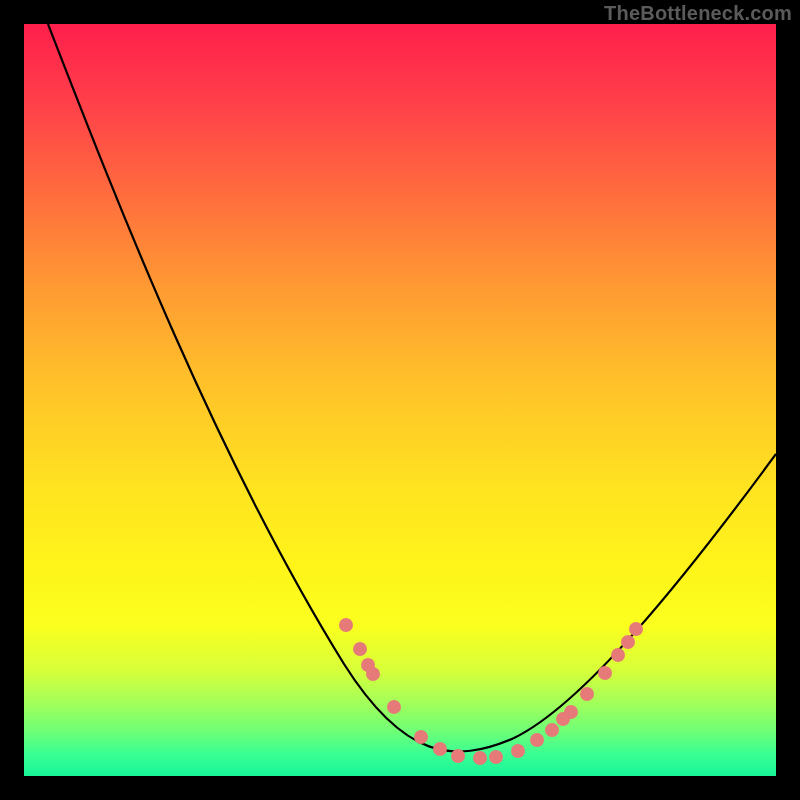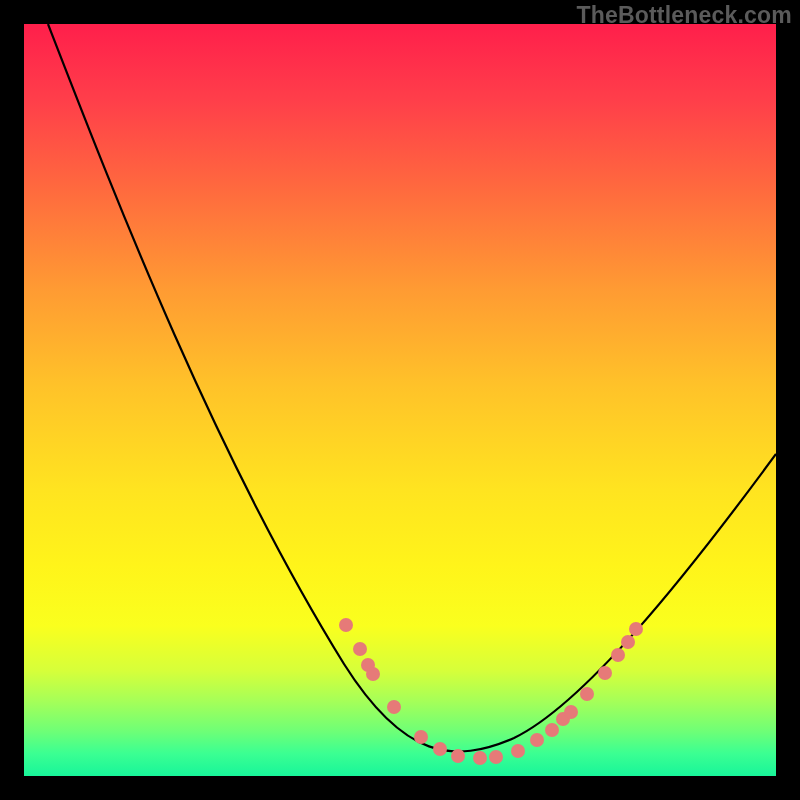--- a/index.html
+++ b/index.html
@@ -37,21 +37,21 @@
       #6fff76 94%,
       #3bff92 97%,
       #18f59a 100%
     );
   }
   .watermark {
     position: absolute;
     top: 2px;
     right: 8px;
     font-family: Arial, Helvetica, sans-serif;
-    font-size: 23px;
+    font-size: 20px;
     font-weight: bold;
     color: #5b5b5b;
     letter-spacing: 0.2px;
     user-select: none;
   }
   .curve-svg {
     position: absolute;
     left: 0;
     top: 0;
     width: 100%;

